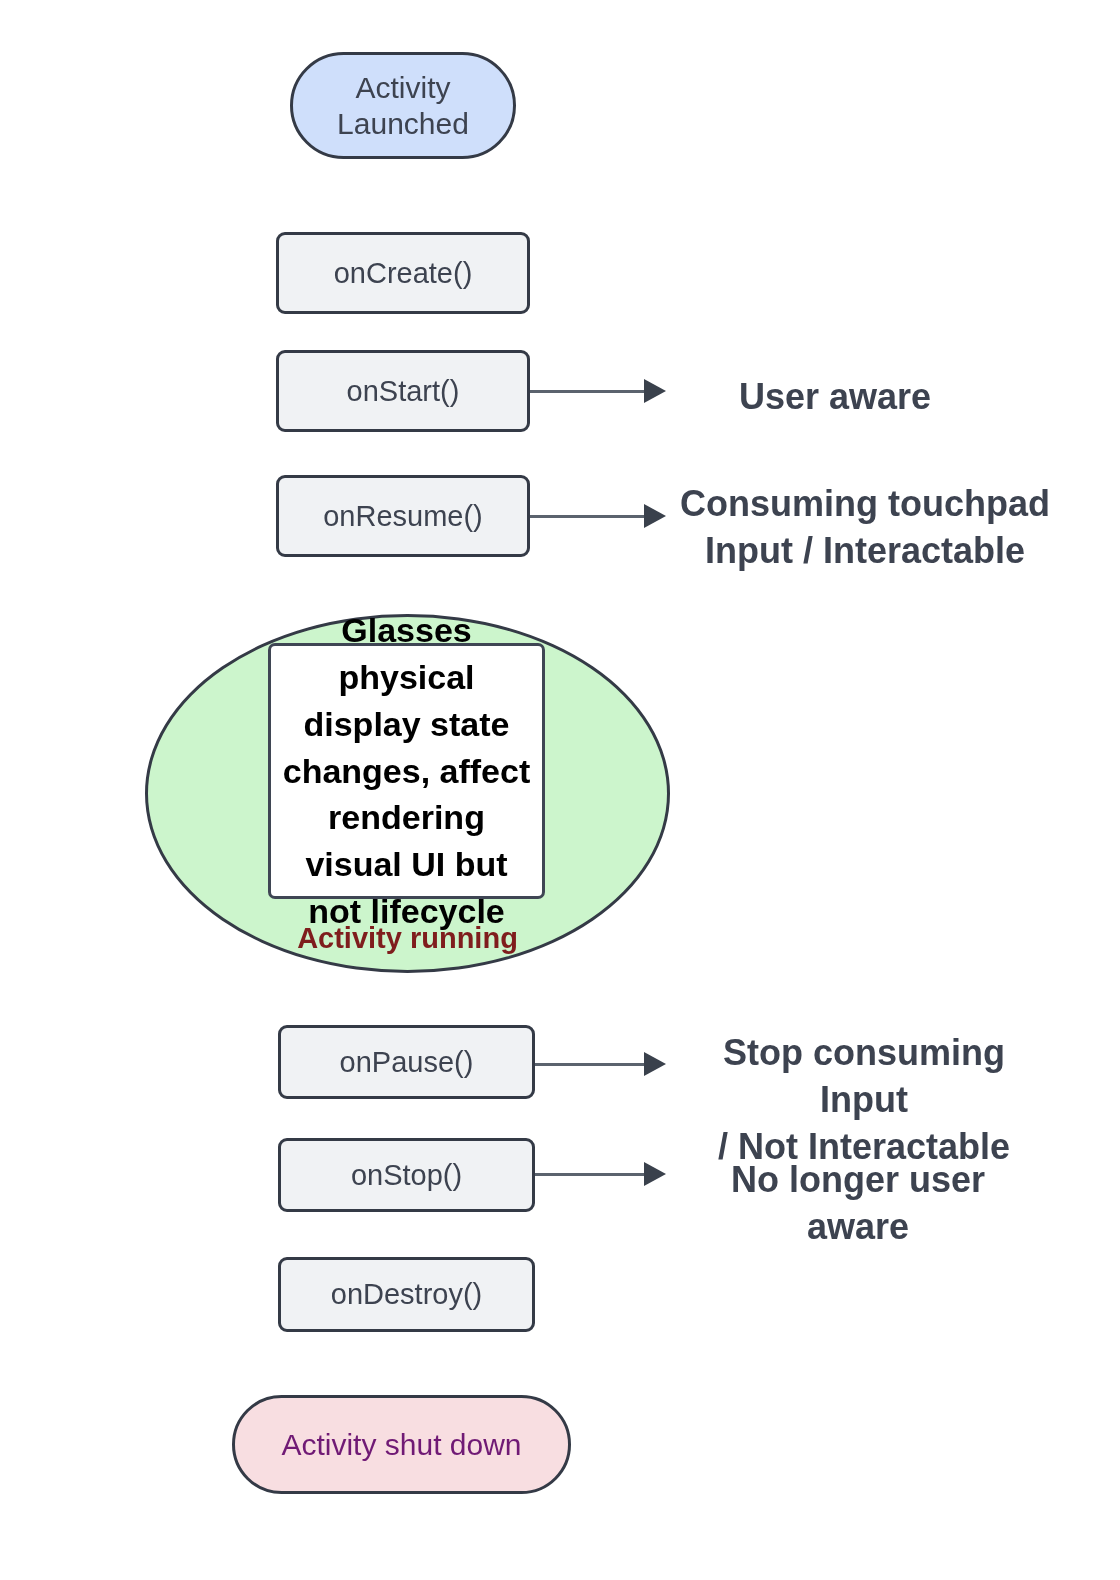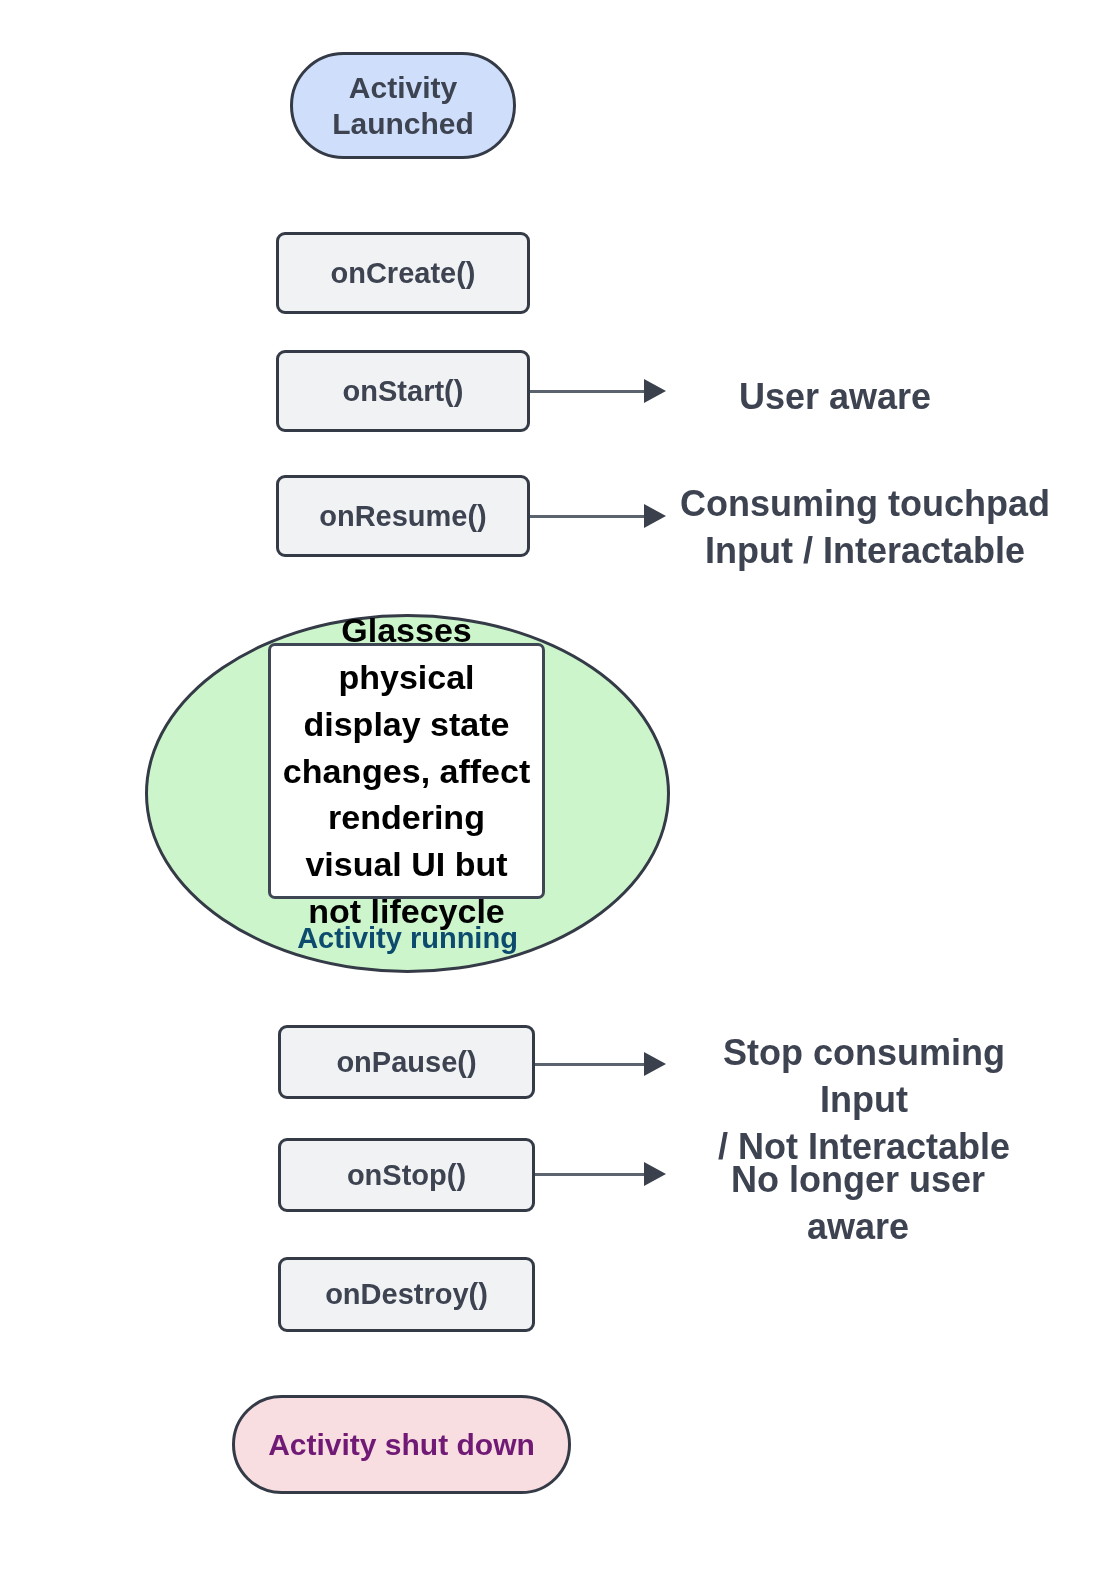--- a/index.html
+++ b/index.html
@@ -24,21 +24,21 @@
   }
 
   
   .node {
     position: absolute;
     box-sizing: border-box;
     display: flex;
     align-items: center;
     justify-content: center;
     text-align: center;
-    font-weight: bold;
+    font-weight: normal;
     line-height: 1.18;
     border: 3px solid #343a46;
   }
 
   
   .pill-launched {
     left: 290px;
     top: 52px;
     width: 226px;
     height: 107px;
@@ -88,21 +88,21 @@
     box-sizing: border-box;
   }
   .running-label {
     position: absolute;
     left: 145px;
     top: 922px;
     width: 525px;
     text-align: center;
     font-size: 29px;
     font-weight: bold;
-    color: #0c4a6e;
+    color: #7f1d1d;
   }
   .inner-note {
     position: absolute;
     left: 268px;
     top: 643px;
     width: 277px;
     height: 256px;
     box-sizing: border-box;
     background: #ffffff;
     border: 3px solid #3f4654;

